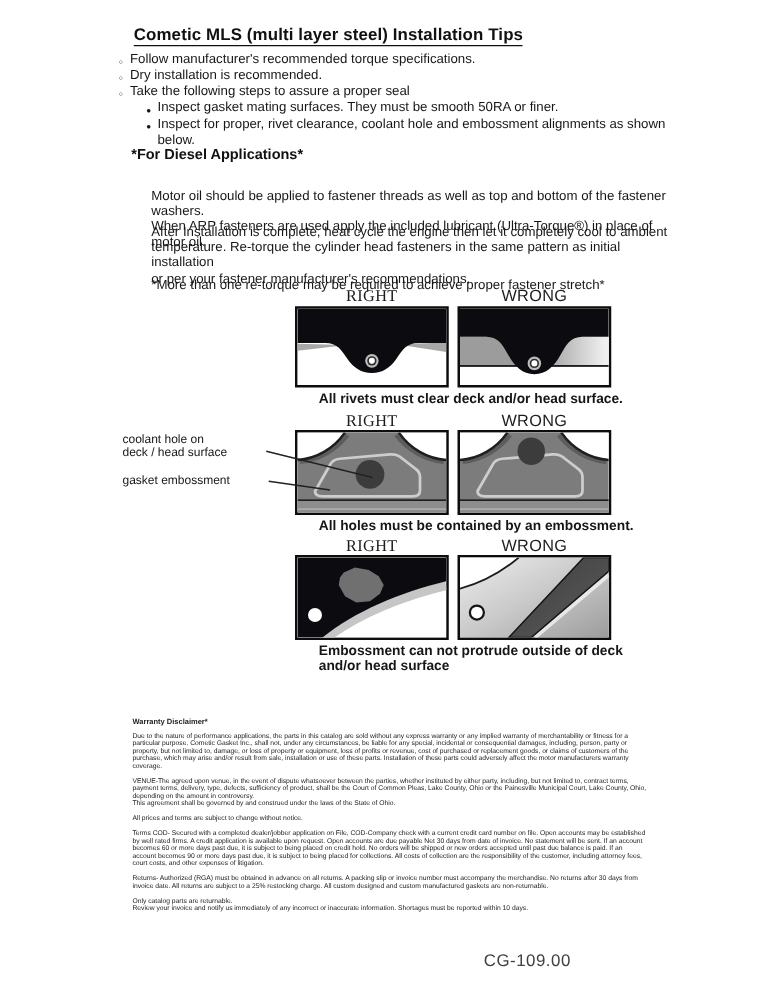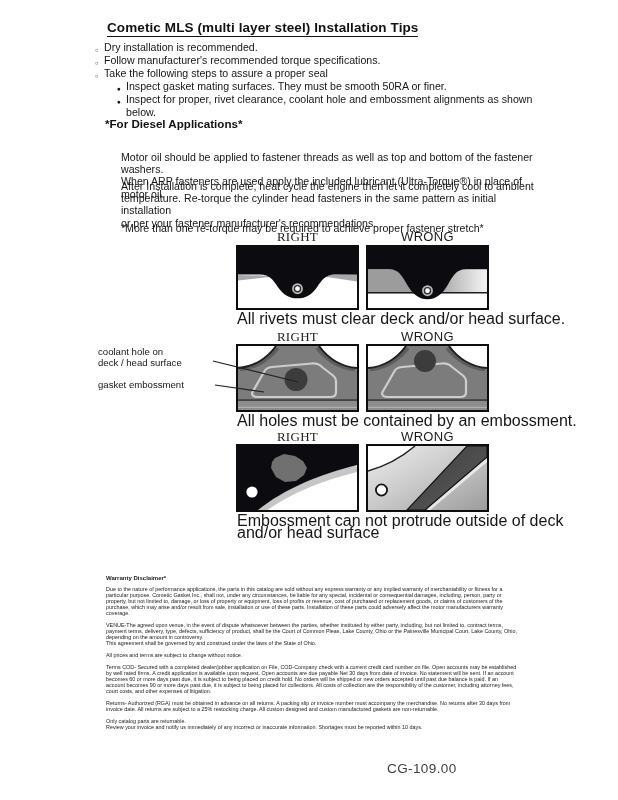--- a/index.html
+++ b/index.html
@@ -22,41 +22,41 @@
   .body-p{position:absolute;left:105px;margin:16px;width:420px;
     font-size:10.6px;line-height:12.2px;white-space:pre-line;color:#161616;}
   .p1{top:135px;} .p2{top:164px;} .note{top:206px;}
   .fig-label{position:absolute;width:123px;text-align:center;font-size:13px;color:#1c1c1c;letter-spacing:.3px;}
   .fl-l{left:236px;font-family:Liberation Serif, serif;} .fl-r{left:366px;}
   .r1{top:229px;} .r2{top:329px;} .r3{top:429px;}
   .fig-box{position:absolute;width:123px;border:2px solid #0d0d0d;box-sizing:border-box;background:#fff;}
   .fb-l{left:236px;} .fb-r{left:366px;}
   .b1{top:245px;height:65px;} .b2{top:344px;height:68px;} .b3{top:444px;height:68px;}
   .fig-box svg{display:block;width:100%;height:100%;}
-  .fig-caption{position:absolute;left:237px;font-size:16px;line-height:12px;color:#161616;white-space:pre-line;}
+  .fig-caption{position:absolute;left:255px;font-size:11px;line-height:12px;color:#161616;white-space:pre-line;font-weight:bold;}
   .c1{top:313px;} .c2{top:415px;} .c3{top:515px;}
   .callout{position:absolute;text-align:left;font-size:9.6px;line-height:11px;color:#161616;white-space:pre-line;}
   .co-coolant{left:98px;top:346px;width:114px;}
   .co-emboss{left:98px;top:379px;width:114px;}
   .connectors{position:absolute;left:212px;top:355px;width:95px;height:45px;z-index:5;pointer-events:none;}
   .legal{position:absolute;left:106px;top:575px;width:412px;color:#222;}
   .legal h2{margin:0 0 5px 0;font-size:6px;font-weight:bold;}
   .legal p{margin:0 0 6px 0;font-size:5.4px;line-height:6px;white-space:pre-line;}
   .page-code{position:absolute;left:387px;top:761px;font-size:13.5px;letter-spacing:.4px;color:#404040;}
 </style>
 </head>
 <body>
 
 <div class="page">
 
   <h1 class="title">Cometic MLS (multi layer steel) Installation Tips</h1>
 
   <ul class="tips">
+    <li class="main"><span>Follow manufacturer's recommended torque specifications.</span></li>
     <li class="main"><span>Dry installation is recommended.</span></li>
-    <li class="main"><span>Follow manufacturer's recommended torque specifications.</span></li>
     <li class="main"><span>Take the following steps to assure a proper seal</span></li>
     <li class="sub"><span>Inspect gasket mating surfaces.  They must be smooth 50RA or finer.</span></li>
     <li class="sub"><span>Inspect for proper, rivet clearance, coolant hole and embossment alignments as shown below.</span></li>
   </ul>
 
   <h2 class="diesel-h">*For Diesel Applications*</h2>
   <p class="body-p p1">Motor oil should be applied to fastener threads as well as top and bottom of the fastener washers.
 When ARP fasteners are used apply the included lubricant (Ultra-Torque®) in place of motor oil.</p>
   <p class="body-p p2">After Installation is complete, heat cycle the engine then let it completely cool to ambient
 temperature. Re-torque the cylinder head fasteners in the same pattern as initial installation

